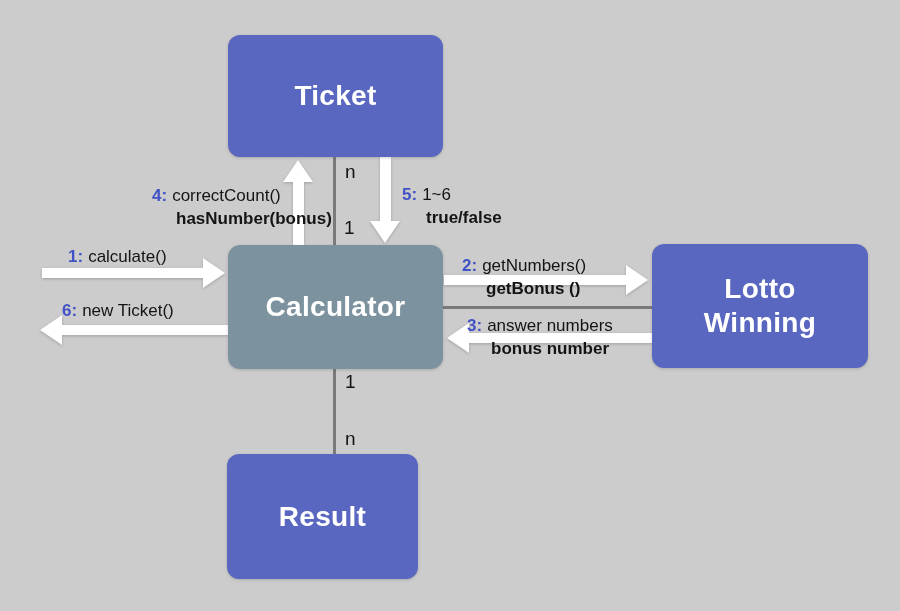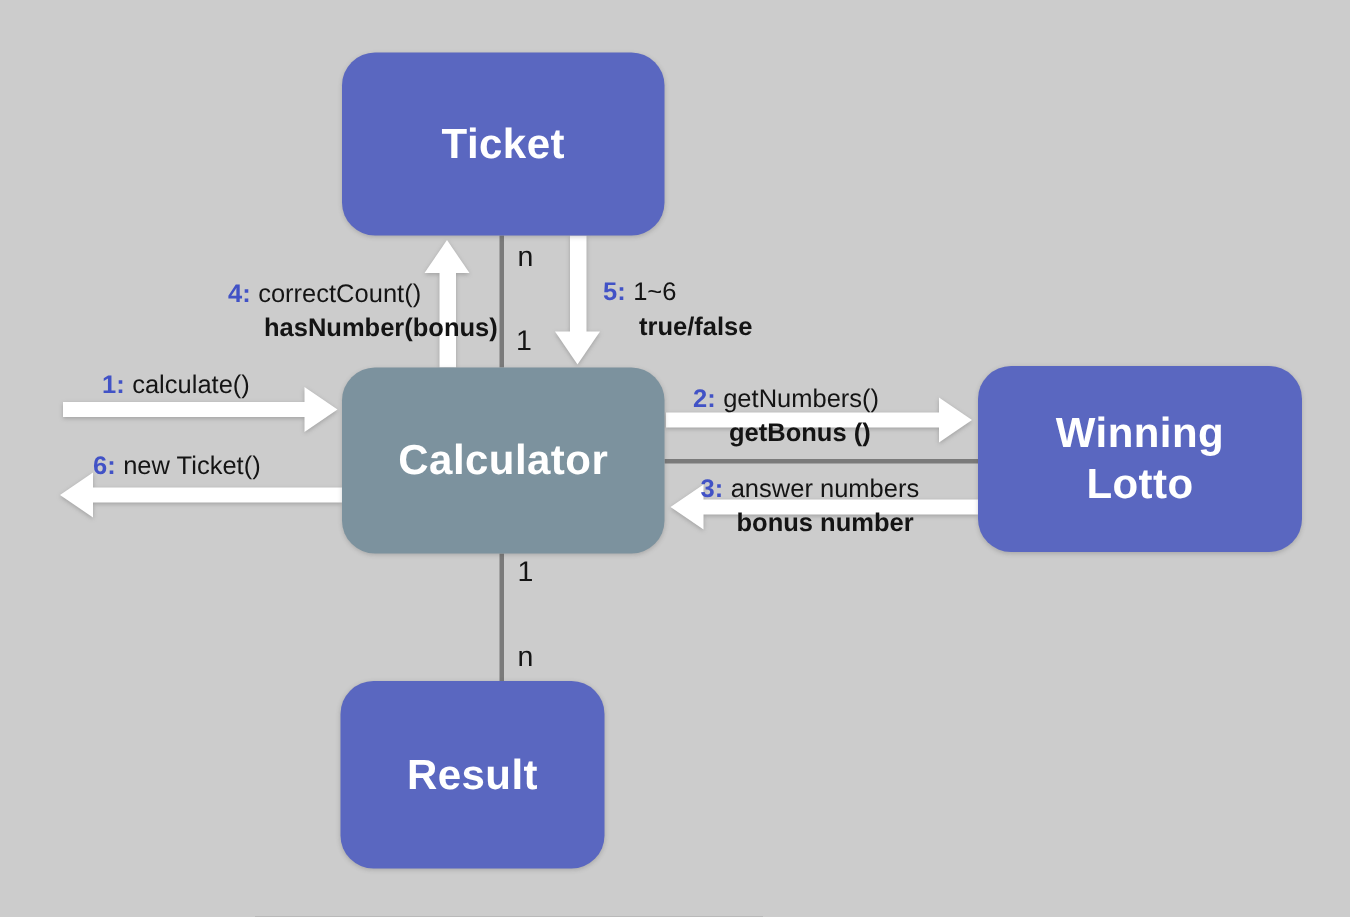--- a/index.html
+++ b/index.html
@@ -22,35 +22,35 @@
   .canvas{
     position:relative;
     width:900px;height:611px;
     background:var(--background);
     overflow:hidden;
   }
 
   
   .node{
     position:absolute;
-    border-radius:22px;
+    border-radius:12px;
     display:flex;flex-direction:column;
     align-items:center;justify-content:center;
     background:var(--node);
     color:var(--node-text);
     font-size:28px;font-weight:600;
     line-height:34px;
     box-shadow:0 1px 3px rgba(70,70,70,.25);
     letter-spacing:.3px;
   }
   .node--calc{background:var(--calculator-node);}
   #node-ticket  {left:228px;top:35px; width:215px;height:122px;}
   #node-calc    {left:228px;top:245px;width:215px;height:124px;}
   #node-winning {left:652px;top:244px;width:216px;height:124px;}
-  #node-result  {left:227px;top:454px;width:176px;height:125px;}
+  #node-result  {left:227px;top:454px;width:191px;height:125px;}
 
   
   .line{position:absolute;background:var(--line);}
   #line-ticket-calc {left:333px;top:157px;width:3px;height:88px;}
   #line-calc-result {left:333px;top:369px;width:3px;height:85px;}
   #line-calc-lotto  {left:443px;top:306px;width:209px;height:3px;}
 
   .mult{
     position:absolute;
     font-size:19px;color:var(--label-text);
@@ -149,22 +149,22 @@
     <div class="head"></div>
   </div>
 
   <div class="node" id="node-ticket">
     <span>Ticket</span>
   </div>
   <div class="node node--calc" id="node-calc">
     <span>Calculator</span>
   </div>
   <div class="node" id="node-winning">
+    <span>Lotto</span>
     <span>Winning</span>
-    <span>Lotto</span>
   </div>
   <div class="node" id="node-result">
     <span>Result</span>
   </div>
 
   <div class="msg" id="msg-1">
     <div><span class="num">1:</span><span>calculate()</span></div>
   </div>
   <div class="msg" id="msg-6">
     <div><span class="num">6:</span><span>new Ticket()</span></div>

